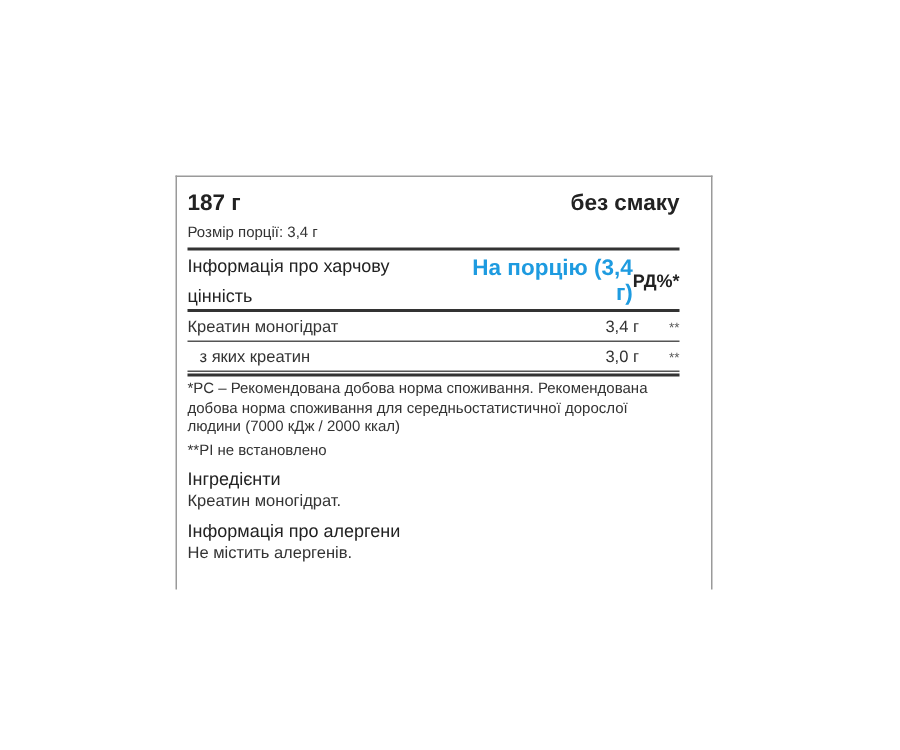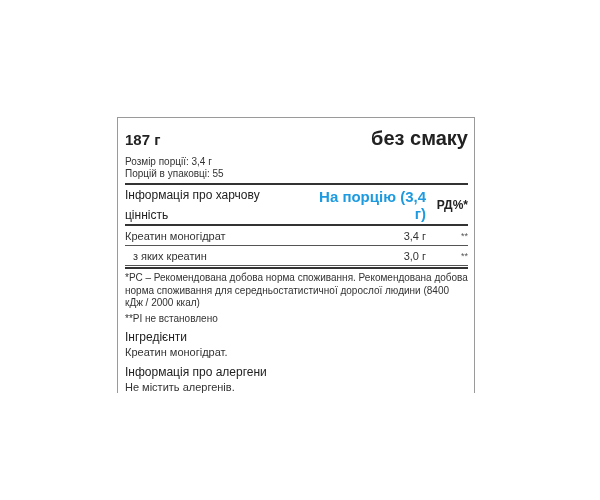--- a/index.html
+++ b/index.html
@@ -1,24 +1,24 @@
 <!DOCTYPE html>
 <html><head>
   <meta charset="utf-8">
   <style>
     html, body { margin: 0; padding: 0; background: #ffffff; }
     body { width: 600px; height: 500px; position: relative; font-family: "Liberation Sans", sans-serif; color: #333333; overflow: hidden; }
     .panel {
       position: absolute; left: 117px; top: 117px; width: 358px; height: 276px;
       border-left: 1px solid #9a9a9a; border-right: 1px solid #9a9a9a; border-top: 1px solid #9a9a9a;
-      box-sizing: border-box; padding: 0 6px 0 7px;
+      box-sizing: border-box; padding: 0 21px 0 7px;
     }
     .head-row { display: flex; justify-content: space-between; align-items: baseline; margin-top: 9px; }
     .weight { font-size: 15px; font-weight: bold; color: #222; }
-    .flavor { font-size: 20px; font-weight: bold; color: #222; }
+    .flavor { font-size: 15px; font-weight: bold; color: #222; }
     .small { font-size: 10px; line-height: 12px; color: #333; }
     .serv1 { margin-top: 6px; }
     .thick { border-top: 2px solid #333; height: 0; }
     .thin { border-top: 1px solid #555; height: 0; }
     .nut-head { display: flex; align-items: center; height: 39px; }
     .nut-title { font-size: 12px; font-weight: normal; line-height: 20px; width: 190px; color: #222; }
     .nut-per { font-size: 15px; font-weight: bold; color: #1e9be0; width: 111px; text-align: right; }
     .nut-rd { font-size: 12px; font-weight: bold; color: #222; flex: 1; text-align: right; }
     .row { display: flex; align-items: center; height: 19px; font-size: 11px; color: #333; }
     .row .name { width: 190px; }
@@ -31,21 +31,20 @@
   </style>
 </head>
 <body>
 
 <div class="panel">
   <div class="head-row">
     <span class="weight">187 г</span>
     <span class="flavor">без смаку</span>
   </div>
   <div class="small serv1">Розмір порції: 3,4 г</div>
-  <div class="small">Порцій в упаковці: 55</div>
   <div class="thick" style="margin-top:3px;"></div>
 
   <div class="nut-head">
     <div class="nut-title">
       <div>Інформація про харчову</div>
       <div>цінність</div>
     </div>
     <div class="nut-per">На порцію (3,4 г)</div>
     <div class="nut-rd">РД%*</div>
   </div>
@@ -58,21 +57,21 @@
   </div>
   <div class="thin"></div>
   <div class="row">
     <span class="name indent">з яких креатин</span>
     <span class="amt">3,0 г</span>
     <span class="rd">**</span>
   </div>
   <div class="thin"></div>
   <div class="thick" style="margin-top:1px;"></div>
 
-  <div class="foot">*РС – Рекомендована добова норма споживання. Рекомендована добова норма споживання для середньостатистичної дорослої людини (8400 кДж / 2000 ккал)</div>
+  <div class="foot">*РС – Рекомендована добова норма споживання. Рекомендована добова норма споживання для середньостатистичної дорослої людини (7000 кДж / 2000 ккал)</div>
   <div class="foot">**РІ не встановлено</div>
 
   <div class="section-title">Інгредієнти</div>
   <div class="section-text">Креатин моногідрат.</div>
 
   <div class="section-title" style="margin-top:6px;">Інформація про алергени</div>
   <div class="section-text">Не містить алергенів.</div>
 </div>
 
 </body></html>

